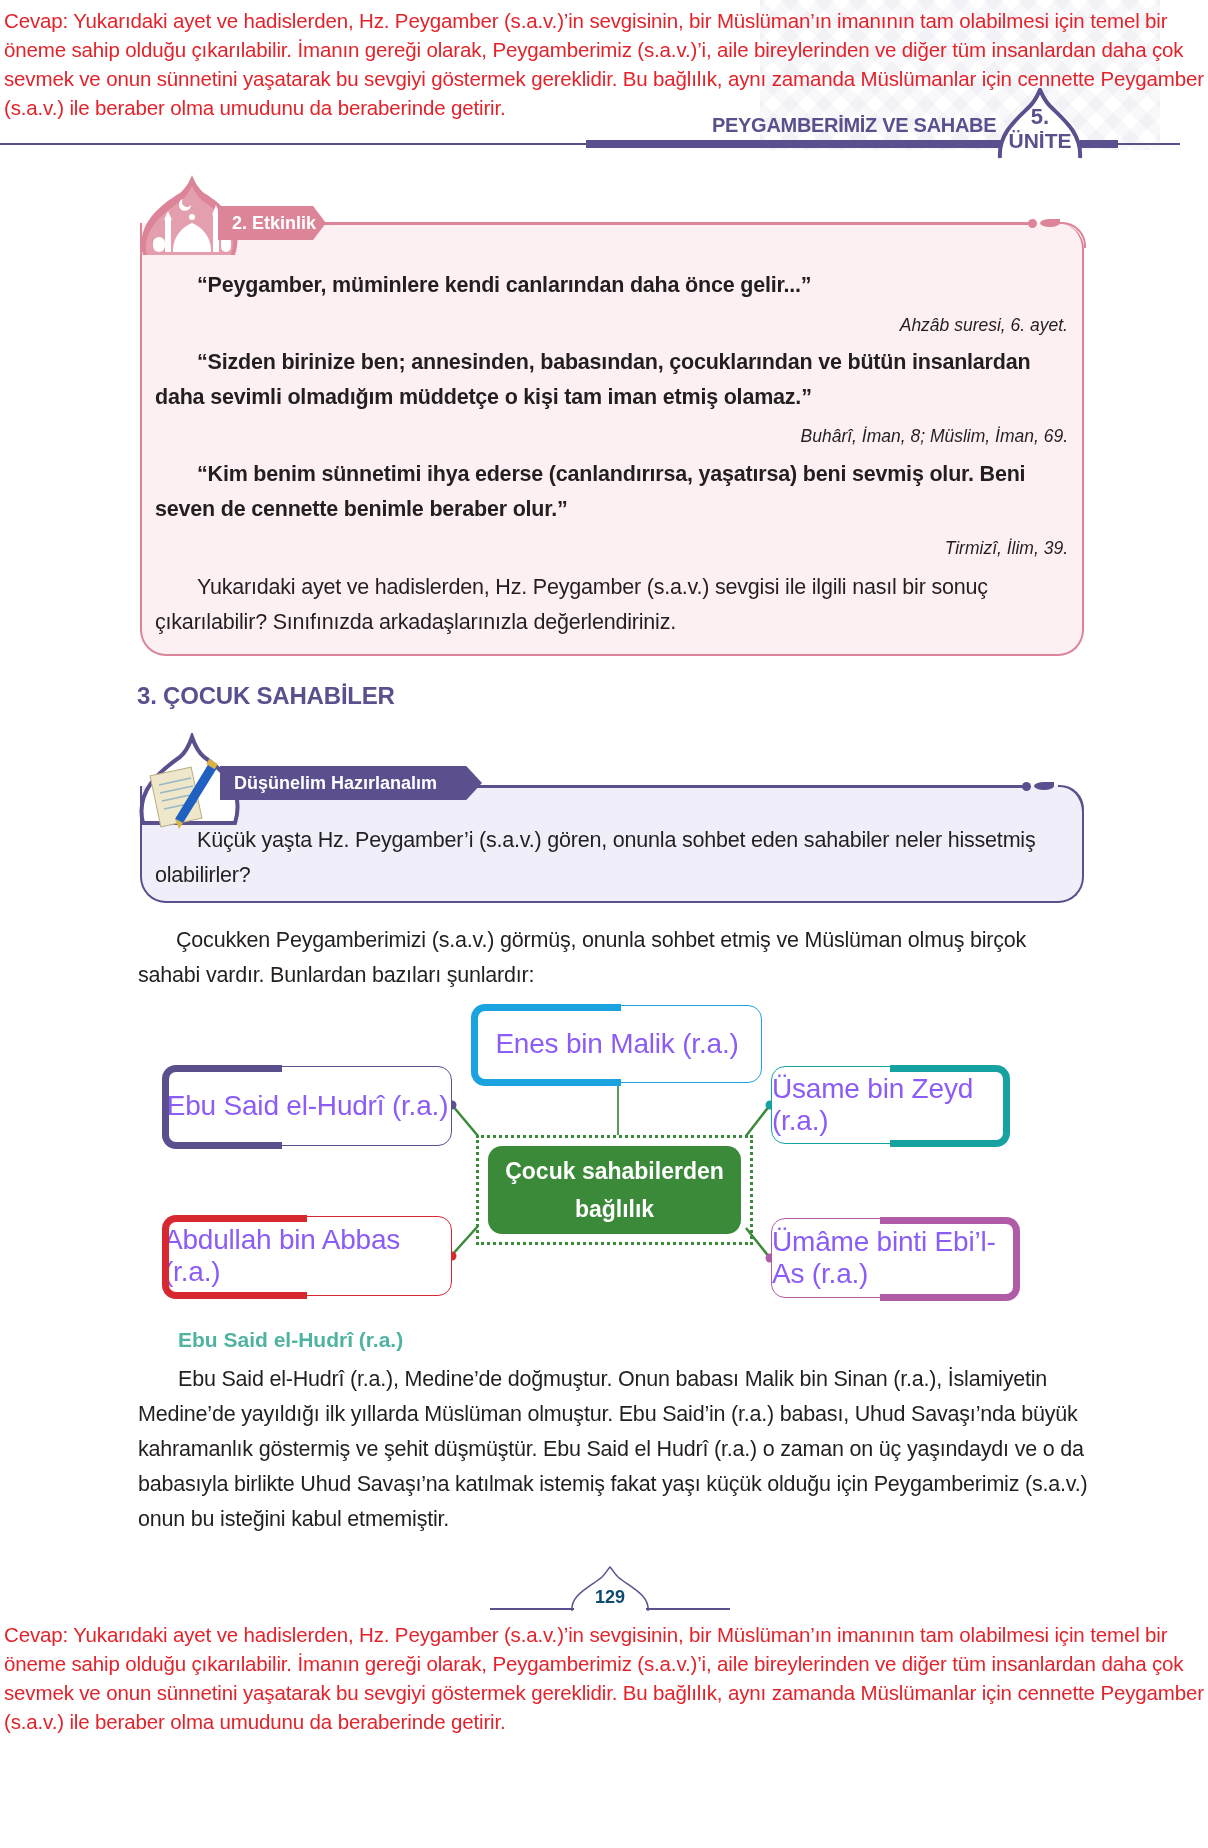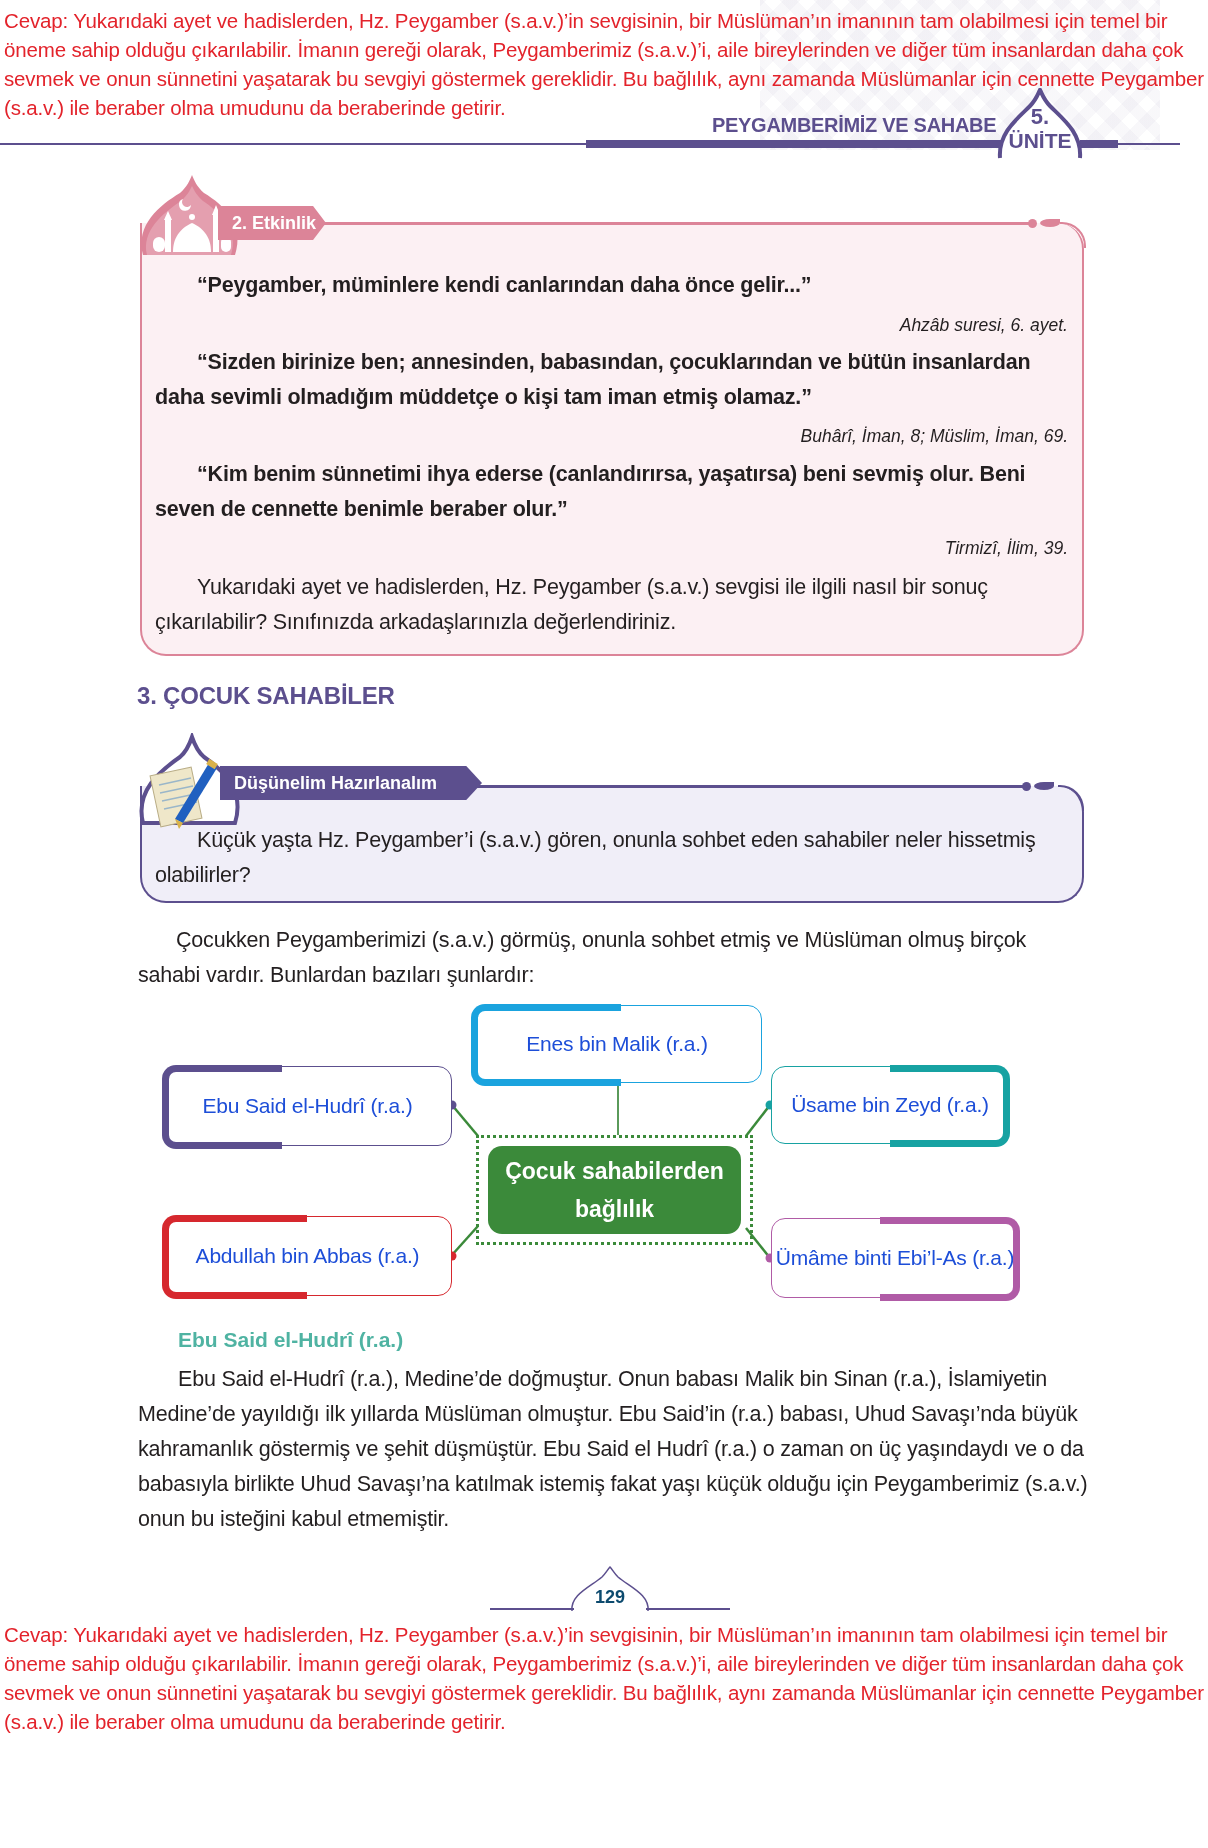--- a/index.html
+++ b/index.html
@@ -68,21 +68,21 @@
   .think-icon { position: absolute; left: 135px; top: 733px; width: 110px; height: 100px; }
   .think-tab {
     position: absolute; left: 214px; top: 766px; height: 34px; width: 262px;
     background: #5c4f8e; color: #fff; font-weight: bold; font-size: 18px; line-height: 34px; padding-left: 14px;
     clip-path: polygon(0 0, 94% 0, 100% 50%, 94% 100%, 0 100%);
     margin-left: 6px;
   }
 
   
   .node {
-    position: absolute; background: #fff; border-radius: 14px; font-size: 21px; color: #1d4ed8;
+    position: absolute; background: #fff; border-radius: 14px; font-size: 28px; color: #8b5cf6;
     display: flex; align-items: center; justify-content: center; letter-spacing: -0.2px;
   }
   .node .thick { position: absolute; border-radius: 14px; pointer-events: none; }
   .center-node {
     position: absolute; left: 488px; top: 1146px; width: 253px; height: 88px;
     background: #3b8a3a; border-radius: 14px; color: #fff; font-weight: bold; font-size: 23px;
     display: flex; flex-direction: column; align-items: center; justify-content: center; line-height: 38px;
   }
   .center-dots { position: absolute; left: 476px; top: 1135px; width: 277px; height: 110px; border: 3px dotted #3b8a3a; }
   .mm-svg { position: absolute; left: 0; top: 0; }

